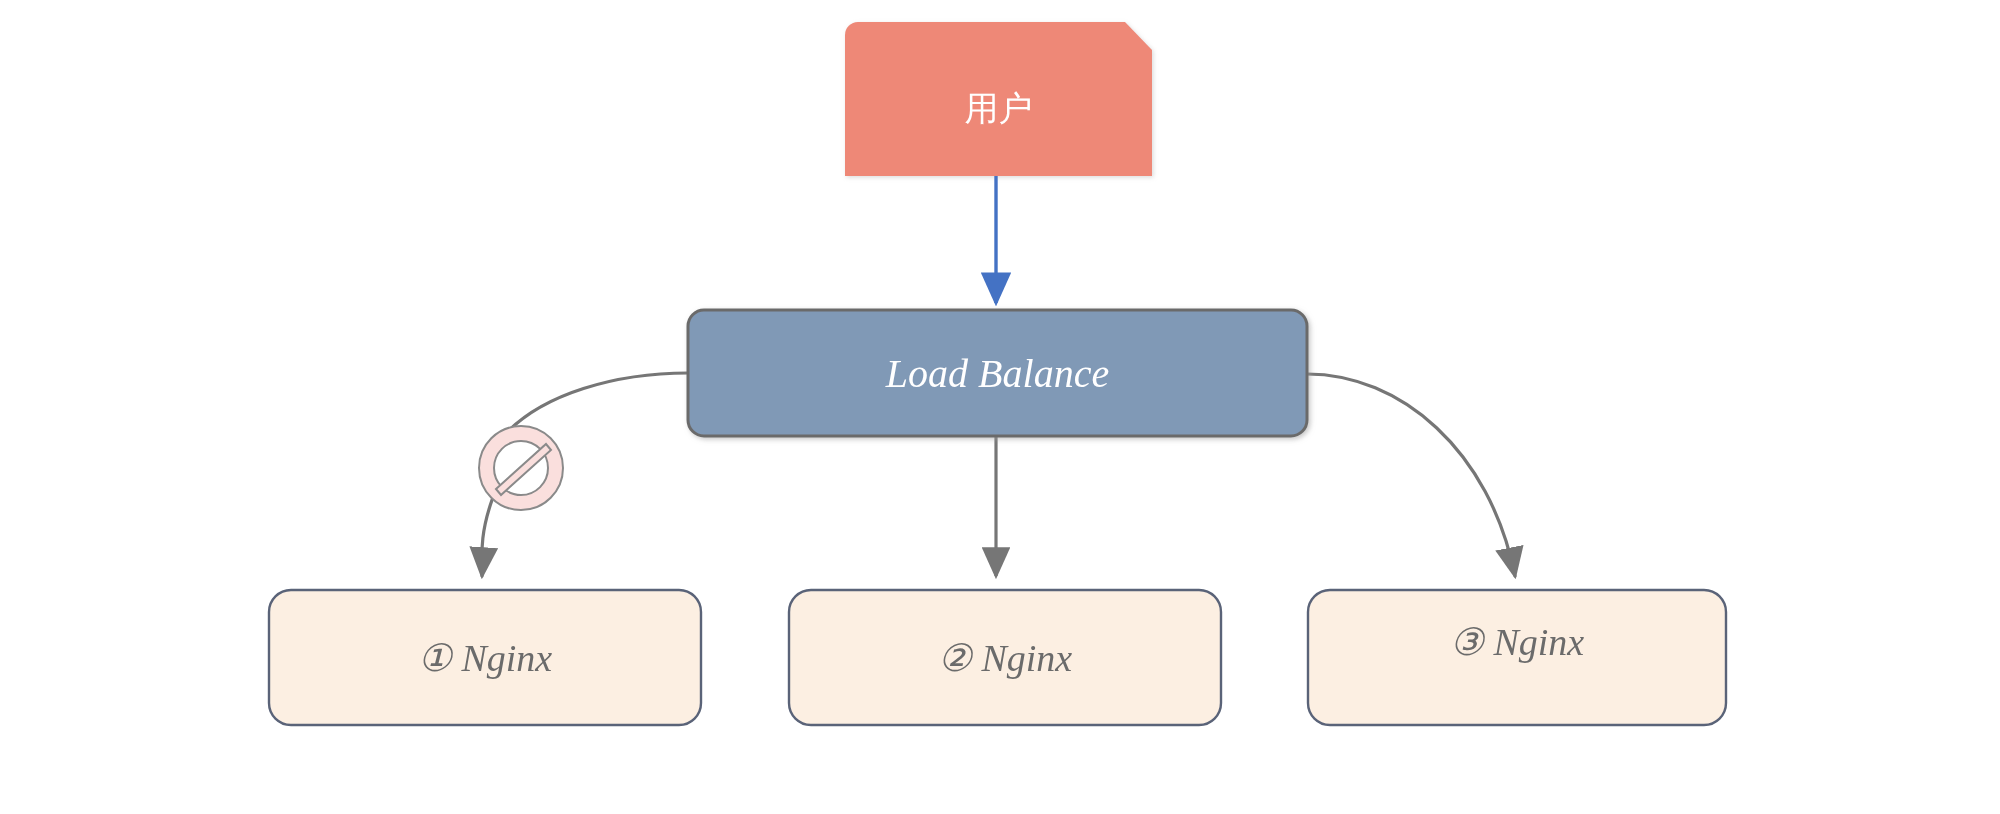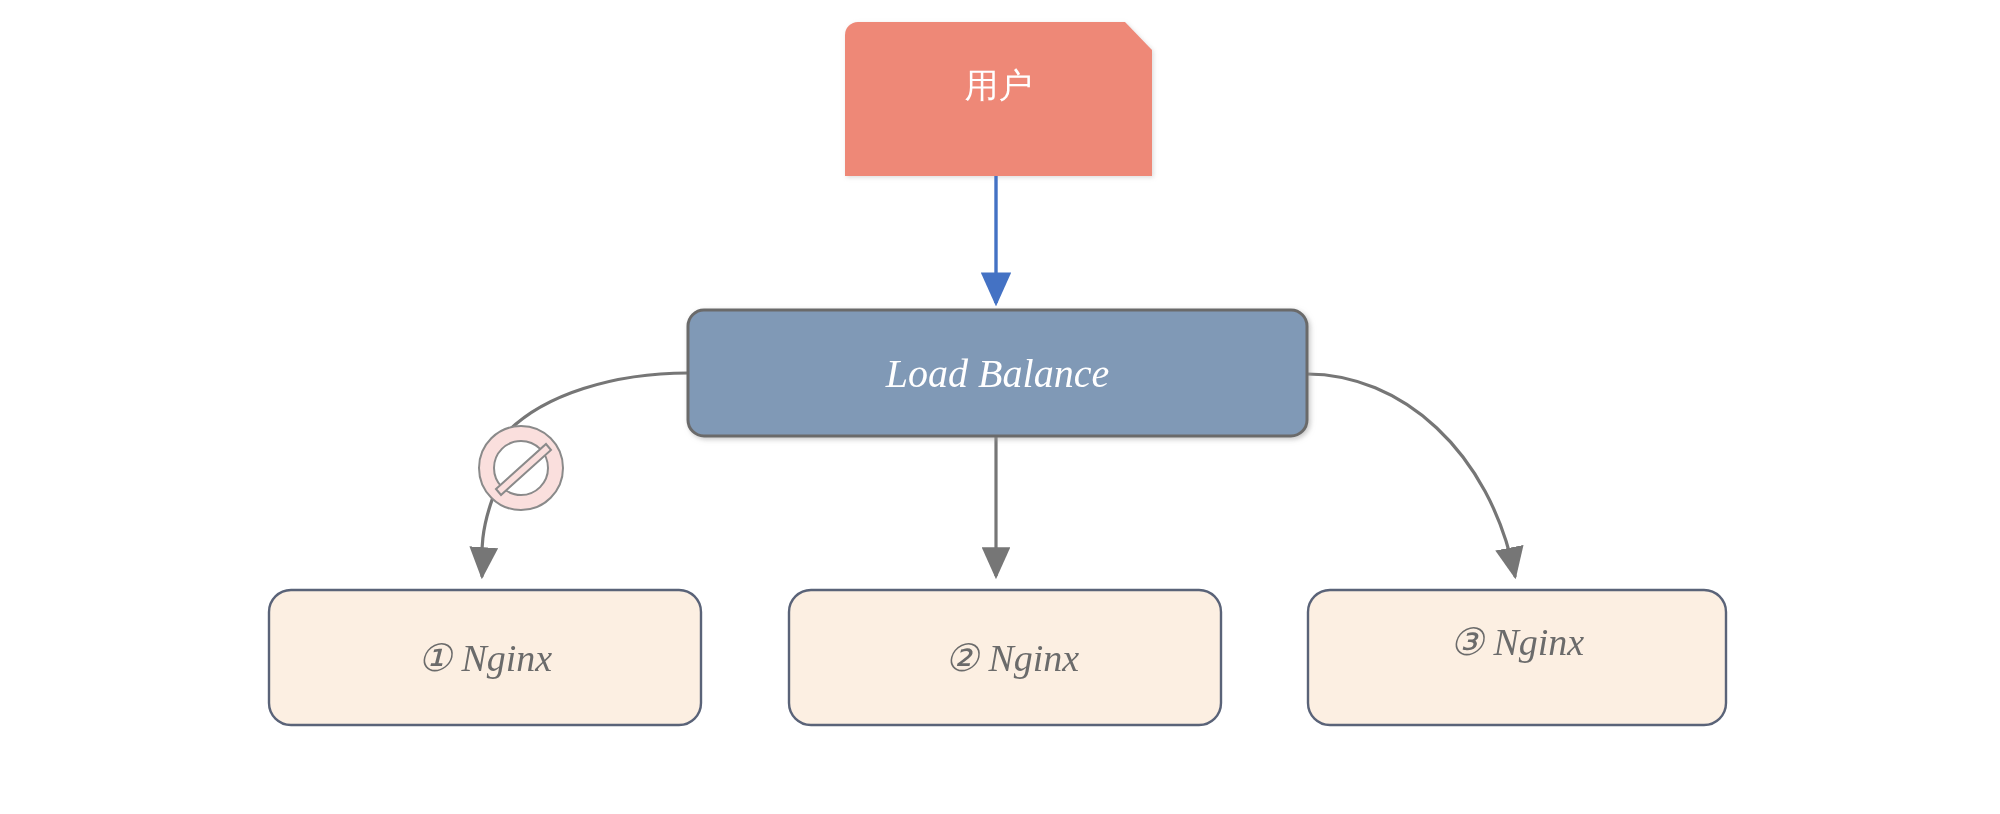--- a/index.html
+++ b/index.html
@@ -112,23 +112,23 @@
       <line x1="499" y1="491" x2="544" y2="446" stroke="#8a8a8a" stroke-width="2"></line>
       <line x1="494" y1="486" x2="549" y2="451" stroke="none"></line>
       <path d="M 496,489 L 546,444 L 551,450 L 501,495 Z" fill="#fadfdd" stroke="#8a8a8a" stroke-width="2"></path>
     </g>
 
     <g>
       <line x1="996" y1="176" x2="996" y2="303" stroke="#4472c4" stroke-width="3.4" marker-end="url(#arrow-blue)"></line>
     </g>
   </svg>
 
-  <div class="node-label label-user" style="left:845px; top:9px; width:307px; height:154px;">用户</div>
+  <div class="node-label label-user" style="left:845px; top:32px; width:307px; height:154px;">用户</div>
 
   <div class="node-label label-lb" style="left:688px; top:310px; width:619px; height:126px;">Load Balance</div>
 
   <div class="node-label label-nginx" style="left:269px; top:590px; width:432px; height:135px;">① Nginx</div>
 
-  <div class="node-label label-nginx" style="left:789px; top:590px; width:432px; height:135px;padding-left:7px;">② Nginx</div>
+  <div class="node-label label-nginx" style="left:789px; top:590px; width:432px; height:135px;">② Nginx</div>
 
   <div class="node-label label-nginx" style="left:1308px; top:574px; width:418px; height:135px;">③ Nginx</div>
 
 </div>
 
 </body></html>

